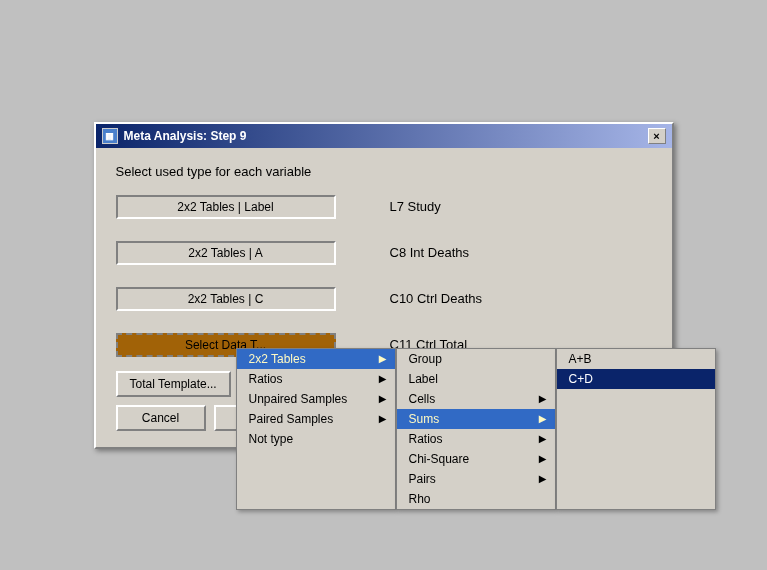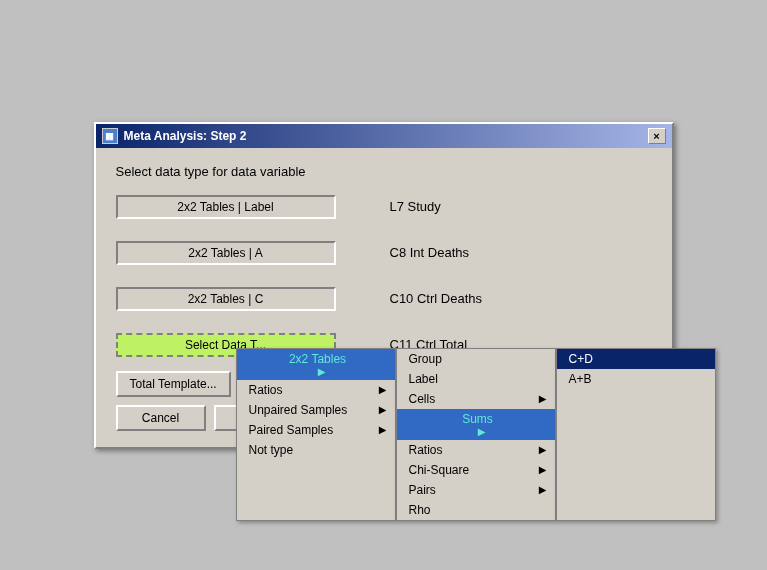--- a/index.html
+++ b/index.html
@@ -106,21 +106,21 @@
       font-size: 12px;
       cursor: default;
     }
 
     .data-row-label {
       font-size: 13px;
       margin-left: 44px;
     }
 
     .select-row-btn {
-      background: #bef264;
+      background: #a16207;
       border: 2px dashed #808080;
       padding: 3px 0;
       width: 220px;
       text-align: center;
       font-size: 12px;
       cursor: pointer;
     }
 
     .bottom-buttons {
       display: flex;
@@ -188,44 +188,43 @@
     .submenu2 {
       margin-left: 0;
     }
 
     .submenu3 {
       margin-left: 0;
     }
 
     .highlighted-blue {
       background: #316ac5;
-      color: #5eead4;
-      flex-direction: column;
+      color: #fef9c3;
     }
 
     .highlighted-dark {
       background: #0a246a;
       color: white;
     }
   </style>
 </head>
 <body>
 
 <div class="window">
 
   <div class="title-bar">
     <div class="title-bar-left">
       <div class="title-icon">▦</div>
-      <span>Meta Analysis: Step 2</span>
+      <span>Meta Analysis: Step 9</span>
     </div>
     <div class="close-btn">×</div>
   </div>
 
   <div class="window-body">
-    <div class="instruction">Select data type for data variable</div>
+    <div class="instruction">Select used type for each variable</div>
 
     <div class="data-rows">
 
       <div class="data-row">
         <div class="data-row-btn">2x2 Tables | Label</div>
         <span class="data-row-label">L7 Study</span>
       </div>
 
       <div class="data-row">
         <div class="data-row-btn">2x2 Tables | A</div>
@@ -304,23 +303,23 @@
         <div class="menu-item">
           <span>Pairs</span>
           <span class="menu-arrow">▶</span>
         </div>
         <div class="menu-item">
           <span>Rho</span>
         </div>
       </div>
 
       <div class="context-menu submenu3">
+        <div class="menu-item">
+          <span>A+B</span>
+        </div>
         <div class="menu-item highlighted-dark">
           <span>C+D</span>
         </div>
-        <div class="menu-item">
-          <span>A+B</span>
-        </div>
       </div>
     </div>
 
   </div>
 </div>
 
 </body></html>

